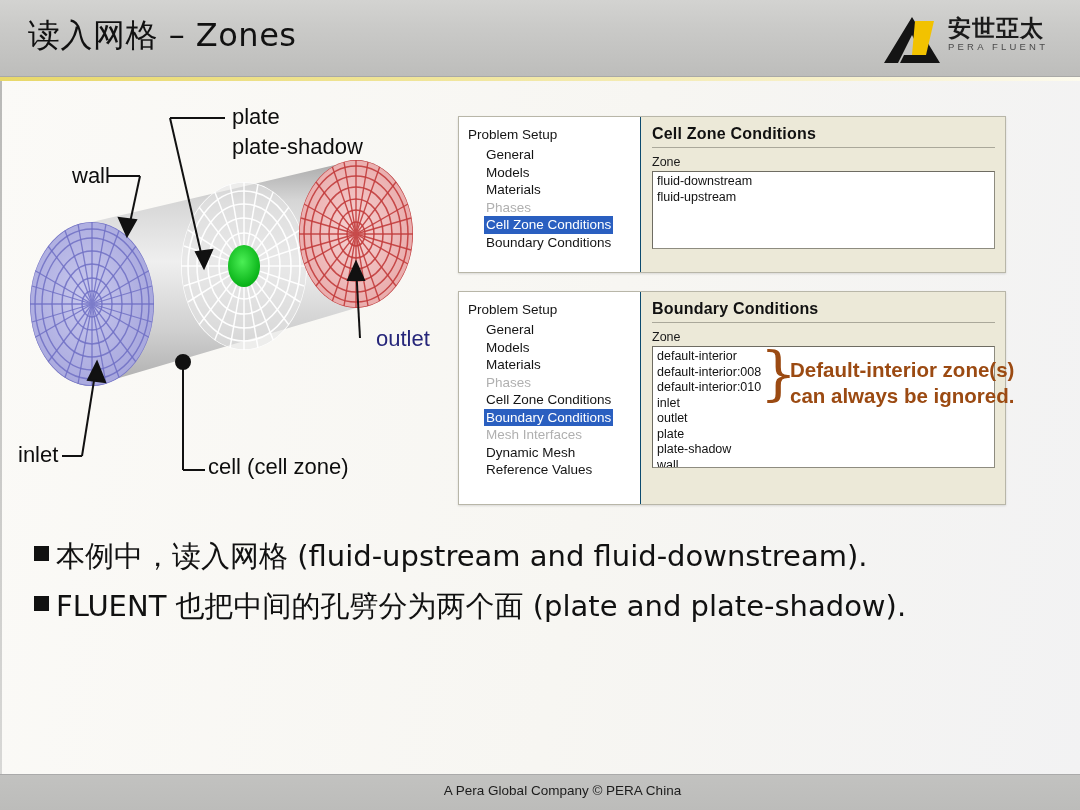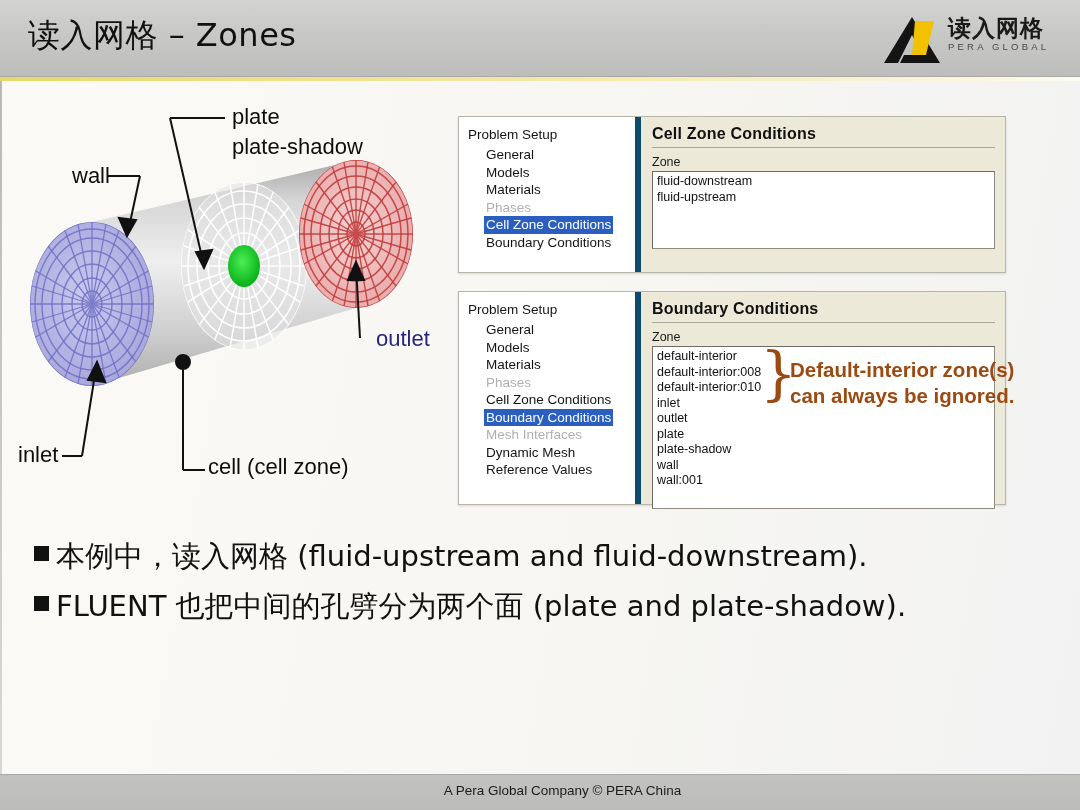--- a/index.html
+++ b/index.html
@@ -31,21 +31,21 @@
   
   .diagram{position:absolute;left:0;top:86px;width:456px;height:430px;}
   .dlabel{position:absolute;font-size:22px;color:#0d0d0d;white-space:nowrap;
           font-family:"Liberation Sans",sans-serif;}
   .dlabel.blue{color:#26267a;}
 
   
   .panel{position:absolute;background:#ece9d8;border:1px solid #b8b6a8;
          box-shadow:0 1px 2px rgba(0,0,0,.12);box-sizing:border-box;}
   .tree{position:absolute;left:0;top:0;bottom:0;width:182px;background:#fff;
-        border-right:6px solid #0c4a6e;padding:9px 0 0 9px;box-sizing:border-box;}
+        border-right:1px solid #0c4a6e;padding:9px 0 0 9px;box-sizing:border-box;}
   .tree-root{font-size:13.5px;color:#141414;margin:1px 0 3px 0;
              font-family:"Liberation Sans",sans-serif;}
   .tree-item{font-size:13.5px;color:#141414;margin-left:16px;line-height:17.5px;
              padding:0 2px;display:inline-block;
              font-family:"Liberation Sans",sans-serif;}
   .tree-row{line-height:17.5px;height:17.5px;}
   .tree-item.dim{color:#b0b0b0;}
   .tree-item.sel{background:#2a5fc0;color:#fff;}
 
   .pane{position:absolute;left:183px;top:0;right:0;bottom:0;
@@ -93,22 +93,22 @@
   <div class="header-accent"></div>
   <div class="title">读入网格 – Zones</div>
 
   <div class="logo">
     <svg class="logo-mark" viewBox="0 0 62 50">
       <polygon points="30,2 58,48 44,48 30,20 16,48 2,48" fill="#141414"></polygon>
       <polygon points="33,6 52,6 44,40 30,40" fill="#f2c200"></polygon>
       <polygon points="22,40 42,40 46,48 18,48" fill="#141414"></polygon>
     </svg>
     <div class="logo-txt">
-      <div class="logo-cn">读入网格</div>
-      <div class="logo-en">PERA GLOBAL</div>
+      <div class="logo-cn">安世亞太</div>
+      <div class="logo-en">PERA FLUENT</div>
     </div>
   </div>
 
   <div class="edge-l"></div>
 
   <div class="diagram">
     <svg width="456" height="430" viewBox="0 0 456 430">
       <defs>
         <linearGradient id="cyl" x1="0" y1="0" x2="0" y2="1">
           <stop offset="0%" stop-color="#a8a8a8"></stop>
@@ -285,21 +285,21 @@
       <div class="tree-row"><span class="tree-item">Cell Zone Conditions</span></div>
       <div class="tree-row"><span class="tree-item sel">Boundary Conditions</span></div>
       <div class="tree-row"><span class="tree-item dim">Mesh Interfaces</span></div>
       <div class="tree-row"><span class="tree-item">Dynamic Mesh</span></div>
       <div class="tree-row"><span class="tree-item">Reference Values</span></div>
     </div>
     <div class="pane">
       <div class="pane-title">Boundary Conditions</div>
       <div class="pane-rule"></div>
       <div class="pane-sub">Zone</div>
-      <div class="listbox" style="height:163px;">
+      <div class="listbox" style="height:122px;">
         <div class="zrow">default-interior</div>
         <div class="zrow">default-interior:008</div>
         <div class="zrow">default-interior:010</div>
         <div class="zrow">inlet</div>
         <div class="zrow">outlet</div>
         <div class="zrow">plate</div>
         <div class="zrow">plate-shadow</div>
         <div class="zrow">wall</div>
         <div class="zrow">wall:001</div>
       </div>

